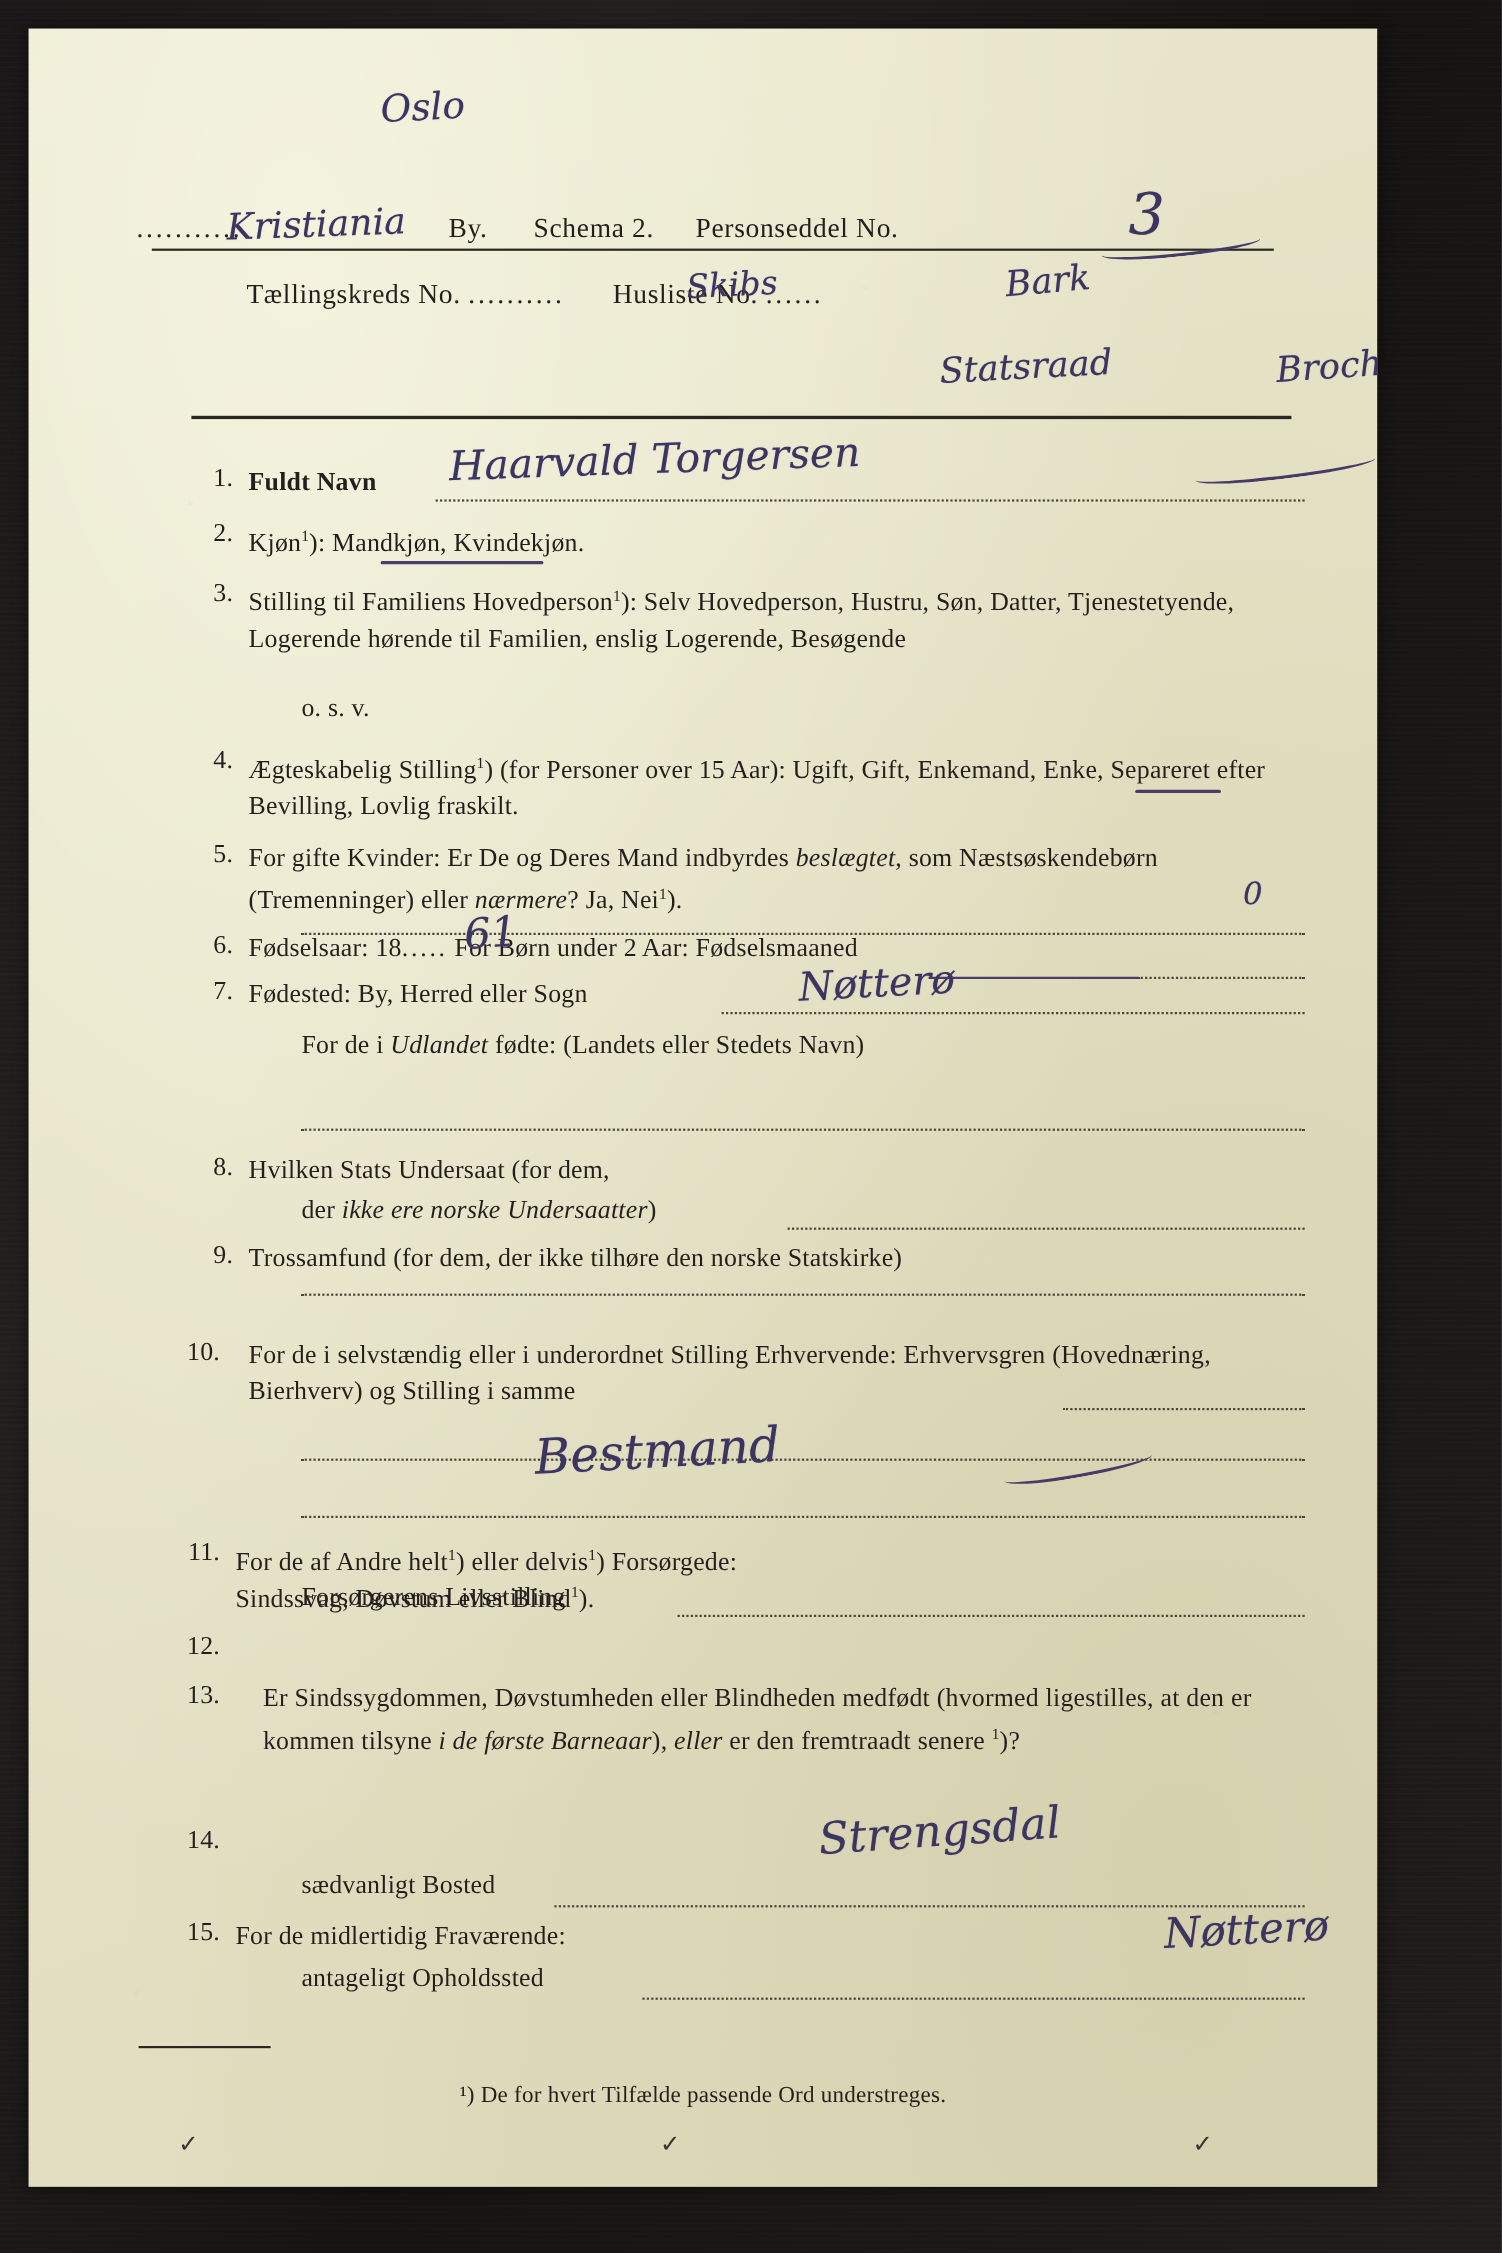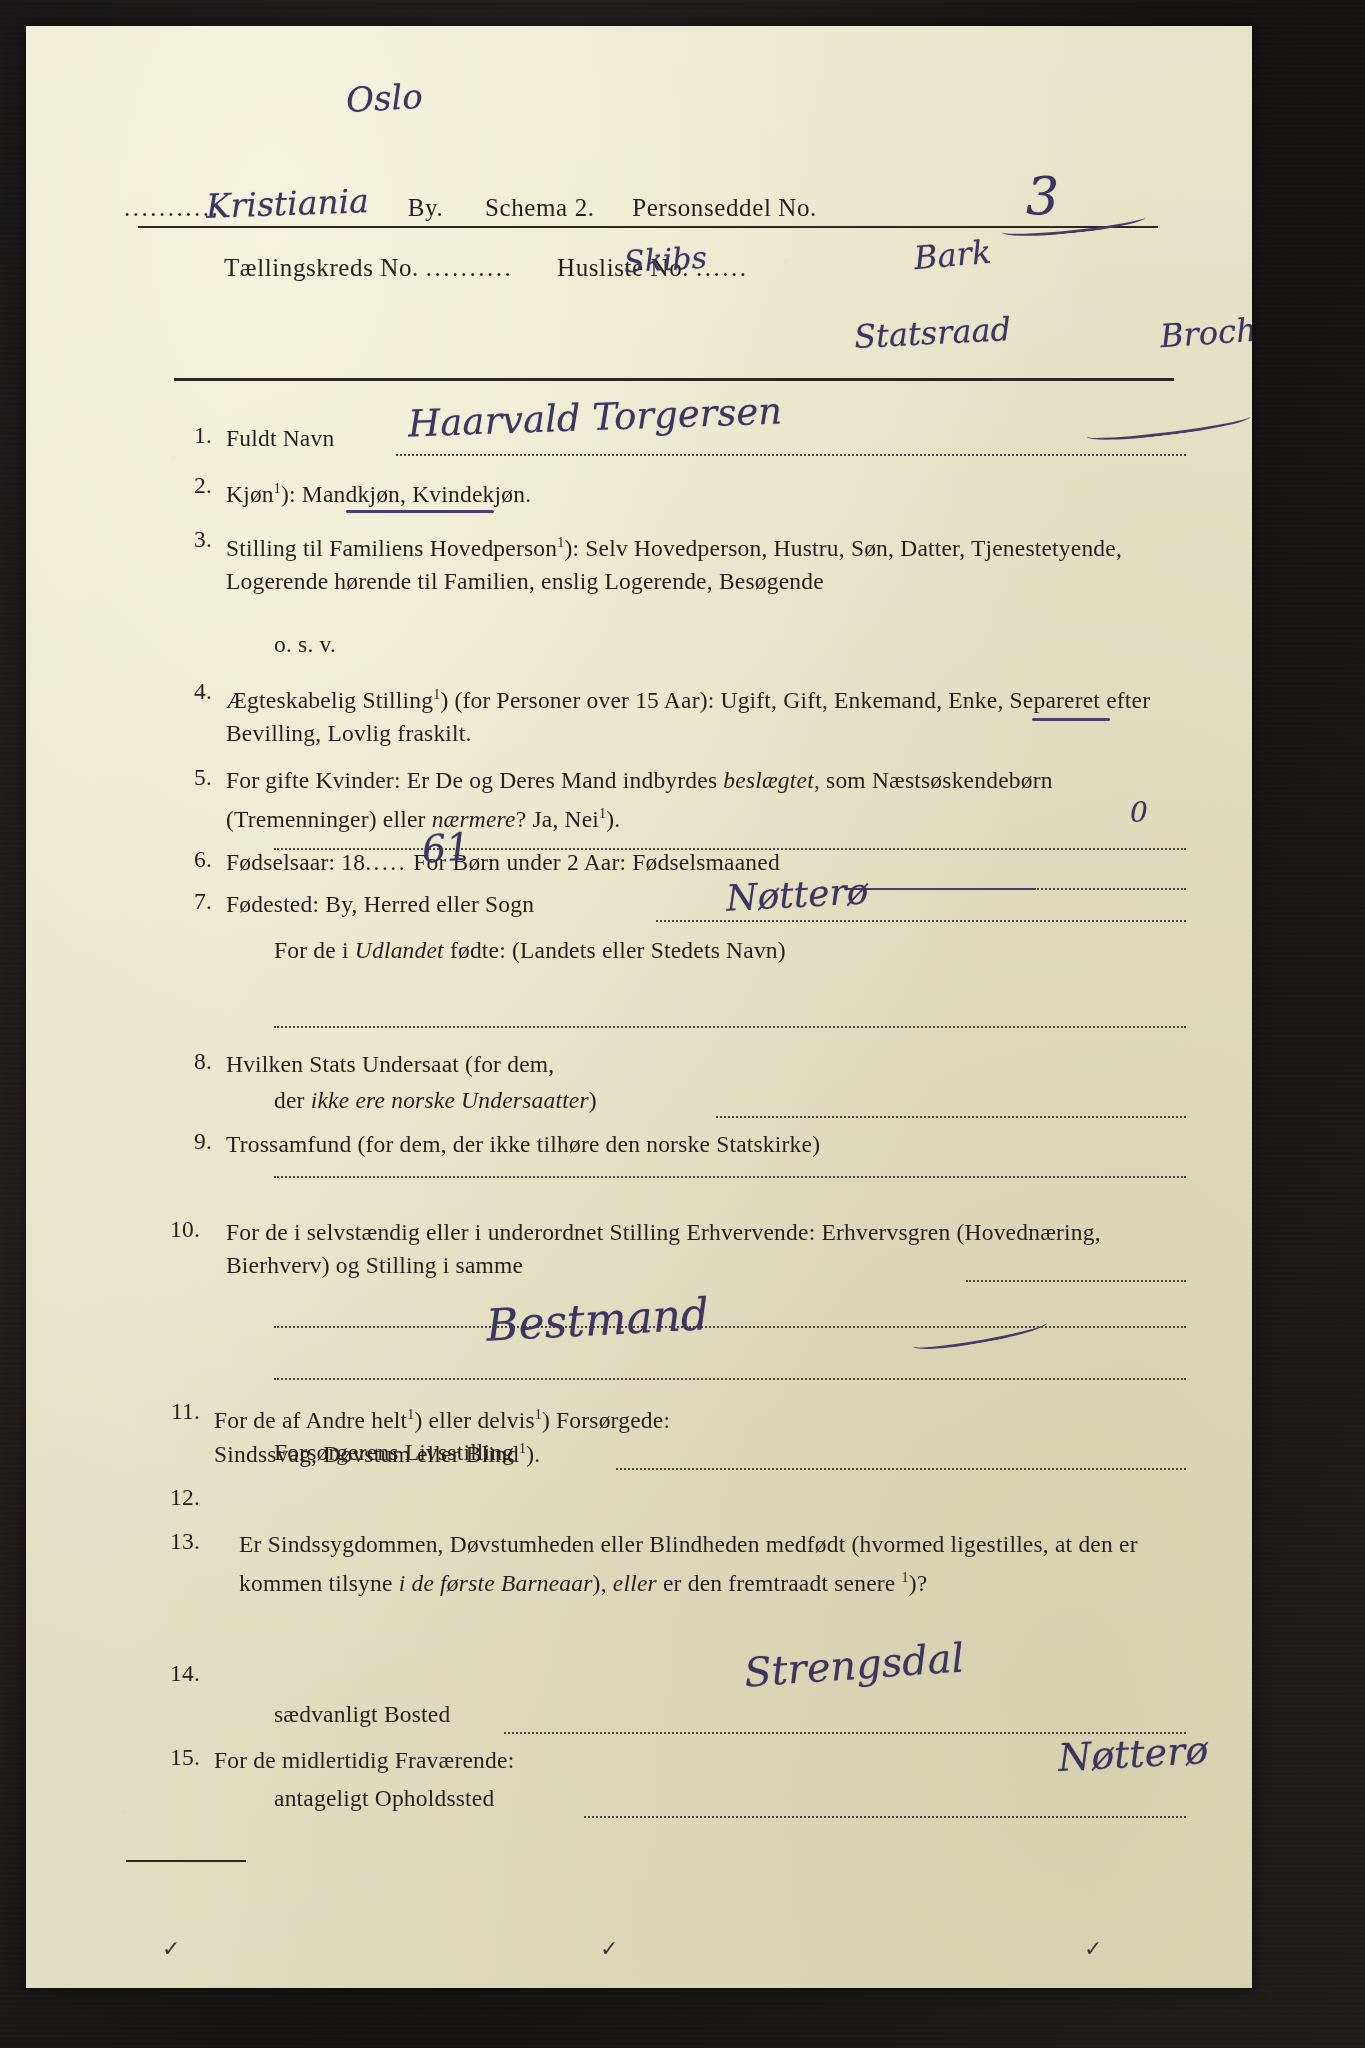--- a/index.html
+++ b/index.html
@@ -214,21 +214,21 @@
     </div>
     <div class="hand" style="left:598px; top:216px; font-size:30px; transform:rotate(-3deg);">Skibs</div>
     <div class="hand" style="left:888px; top:210px; font-size:32px; transform:rotate(-5deg);">Bark</div>
 
     <div class="hand" style="left:828px; top:288px; font-size:32px; transform:rotate(-3deg);">Statsraad</div>
     <div class="hand" style="left:1134px; top:288px; font-size:32px; transform:rotate(-4deg);">Broch</div>
 
     <div class="rule" style="left:148px; top:352px; width:1000px; height:3px;"></div>
 
     <div class="num printed" style="left:140px; top:396px;">1.</div>
-    <div class="row printed" style="left:200px; top:396px;">
+    <div class="row printed" style="left:200px; top:396px;font-weight:bold;">
       Fuldt Navn
     </div>
     <div class="dotrow" style="left:370px; top:428px; width:790px;"></div>
     <div class="hand" style="left:382px; top:370px; font-size:37px; transform:rotate(-2deg);">Haarvald Torgersen</div>
     <div class="swoosh" style="left:1060px; top:392px; width:165px; transform:rotate(-7deg);"></div>
 
     <div class="num printed" style="left:140px; top:446px;">2.</div>
     <div class="row printed" style="left:200px; top:446px;">
       <b class="bld">Kjøn</b><span class="sup">1</span>): Mandkjøn, Kvindekjøn.
     </div>
@@ -329,19 +329,20 @@
     <div class="row printed" style="left:188px; top:1718px;">
       For de <b class="bld">midlertidig Fraværende</b>:
     </div>
     <div class="row printed" style="left:248px; top:1756px;">
       antageligt Opholdssted
     </div>
     <div class="dotrow" style="left:558px; top:1790px; width:602px;"></div>
     <div class="hand" style="left:1032px; top:1706px; font-size:38px; transform:rotate(-3deg);">Nøtterø</div>
 
     <div class="footrule" style="top:1834px;"></div>
+    <div class="printed footnote" style="top:1866px;">¹) De for hvert Tilfælde passende Ord understreges.</div>
 
     <div class="corner" style="left:136px; top:1910px;">✓</div>
     <div class="corner" style="left:574px; top:1910px;">✓</div>
     <div class="corner" style="left:1058px; top:1910px;">✓</div>
 
   </div>
 </div>
 
 </body></html>

